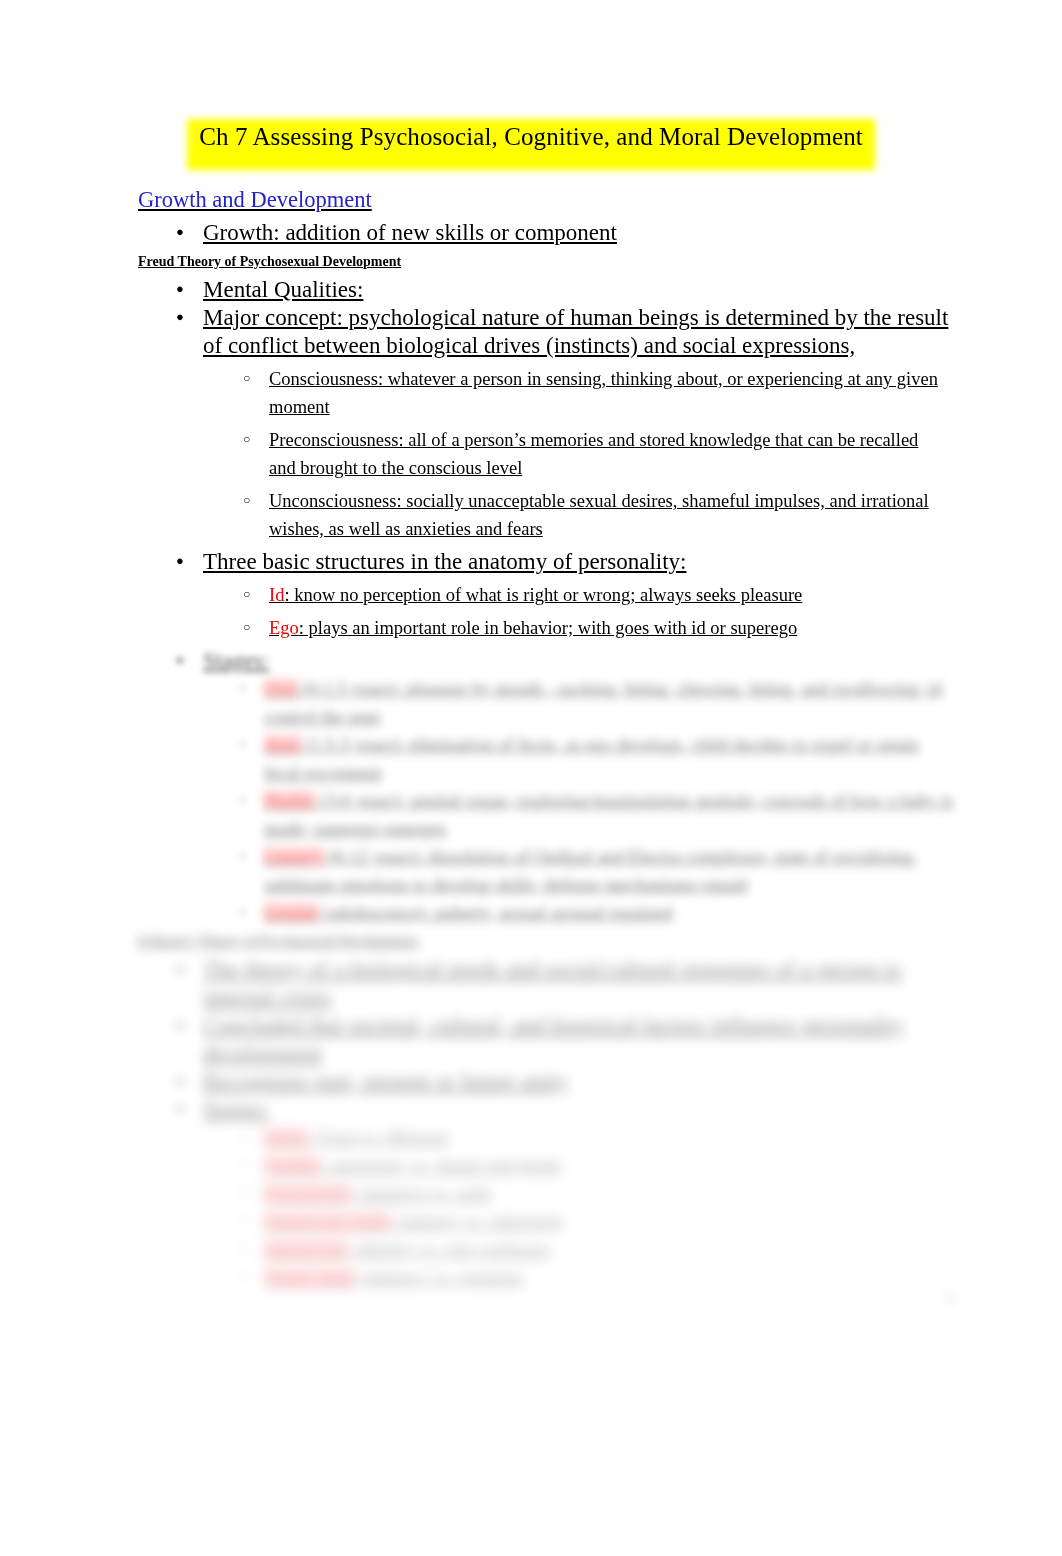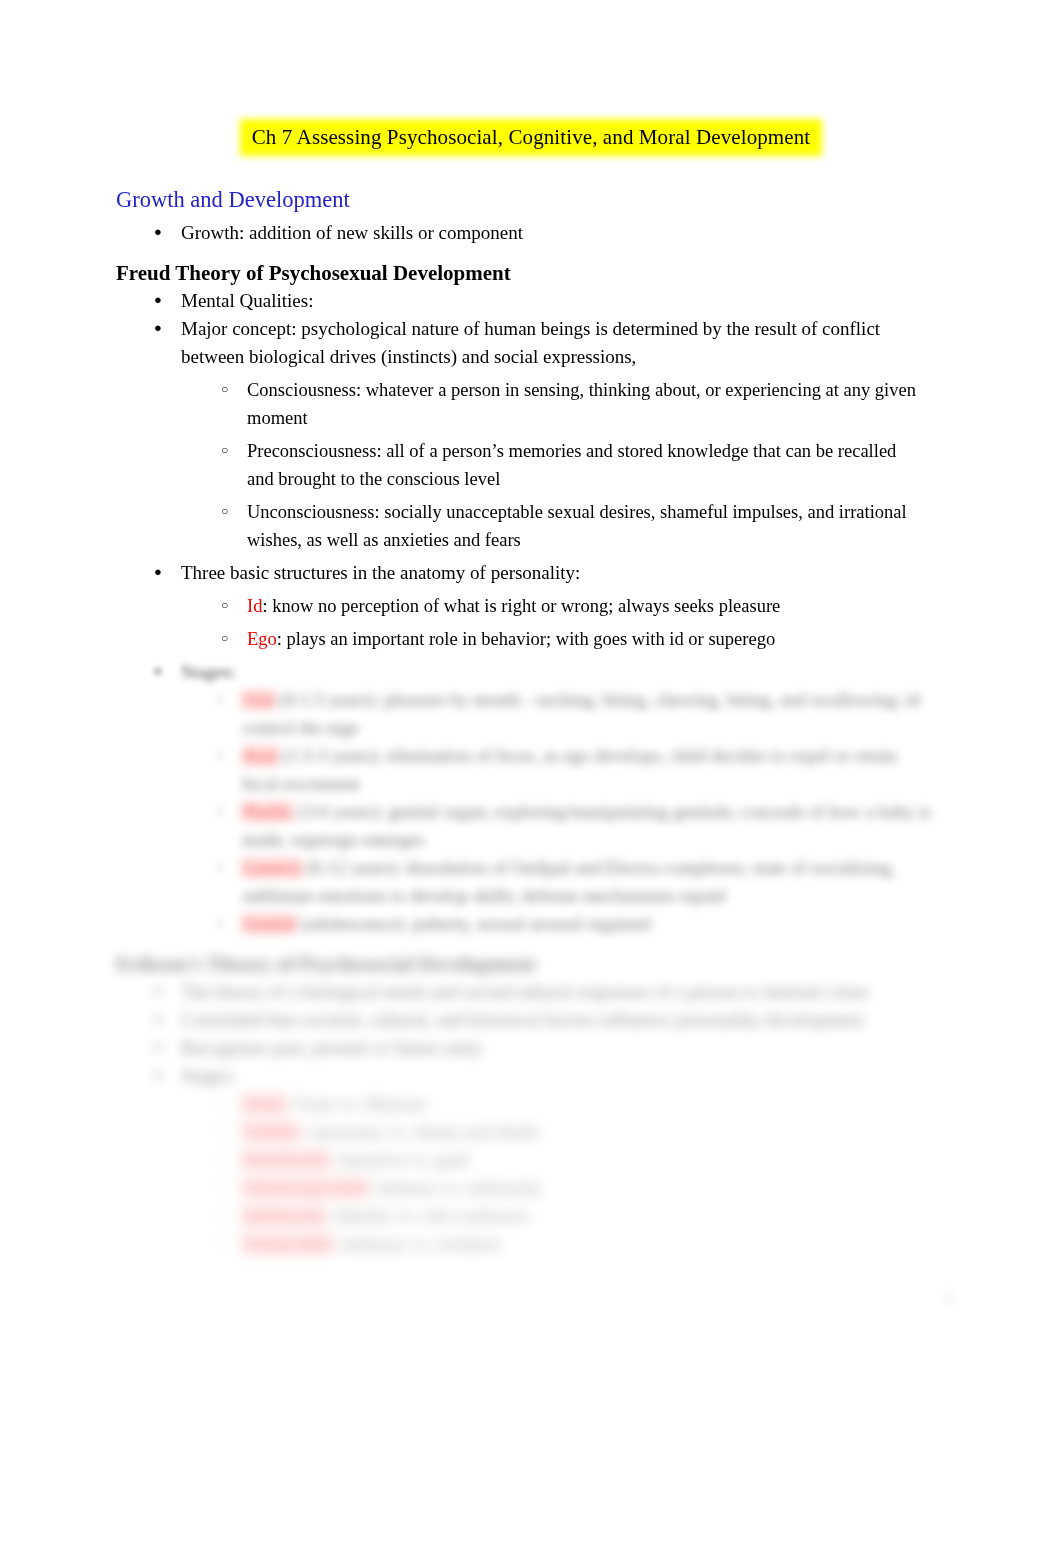--- a/index.html
+++ b/index.html
@@ -26,25 +26,25 @@
   .doc-title-wrap {
     position: absolute;
     top: 118px;
     left: 0;
     width: 1062px;
     text-align: center;
   }
   .doc-title {
     display: inline-block;
     position: relative;
-    font-size: 21px;
+    font-size: 25px;
     line-height: 34px;
     letter-spacing: 0.1px;
     color: #000000;
-    padding: 2px 12px 4px 12px;
+    padding: 2px 12px 18px 12px;
     white-space: nowrap;
   }
   
   .doc-title::before {
     content: "";
     position: absolute;
     left: 0;
     right: 0;
     top: 1px;
     bottom: 2px;
@@ -54,51 +54,52 @@
   }
   .doc-title-text {
     position: relative;
     z-index: 1;
   }
 
   
   .body-block {
     position: absolute;
     top: 185px;
-    left: 116px;
+    left: 138px;
     width: 816px;
+    text-decoration: underline;
   }
 
   h2.section-heading {
     margin: 0 0 4px 0;
     font-size: 22.5px;
     line-height: 30px;
     font-weight: normal;
     color: #2222cc;
   }
 
   .bold-heading {
-    font-size: 21px;
+    font-size: 14px;
     line-height: 28px;
     font-weight: bold;
     color: #000000;
-    margin: 12px 0 0 0;
+    margin: 1px 0 0 0;
   }
 
   ul {
     list-style: none;
     margin: 0;
     padding: 0;
   }
 
   
   li.l1 {
     position: relative;
     padding-left: 65px;
-    font-size: 19px;
+    font-size: 23px;
     line-height: 28px;
     margin: 0;
   }
   li.l1::before {
     content: "\25CF";
     position: absolute;
     left: 38px;
     top: -1px;
     font-size: 13px;
     line-height: 28px;

